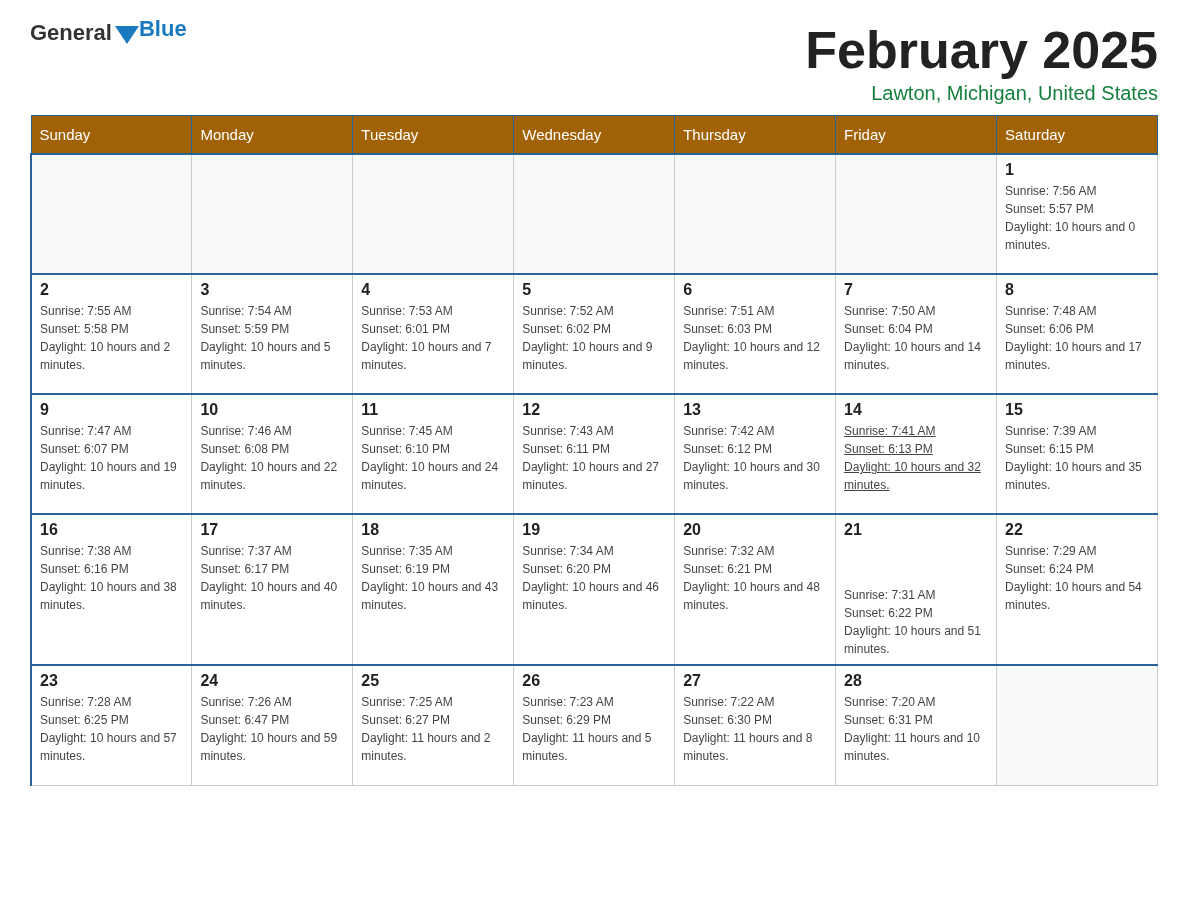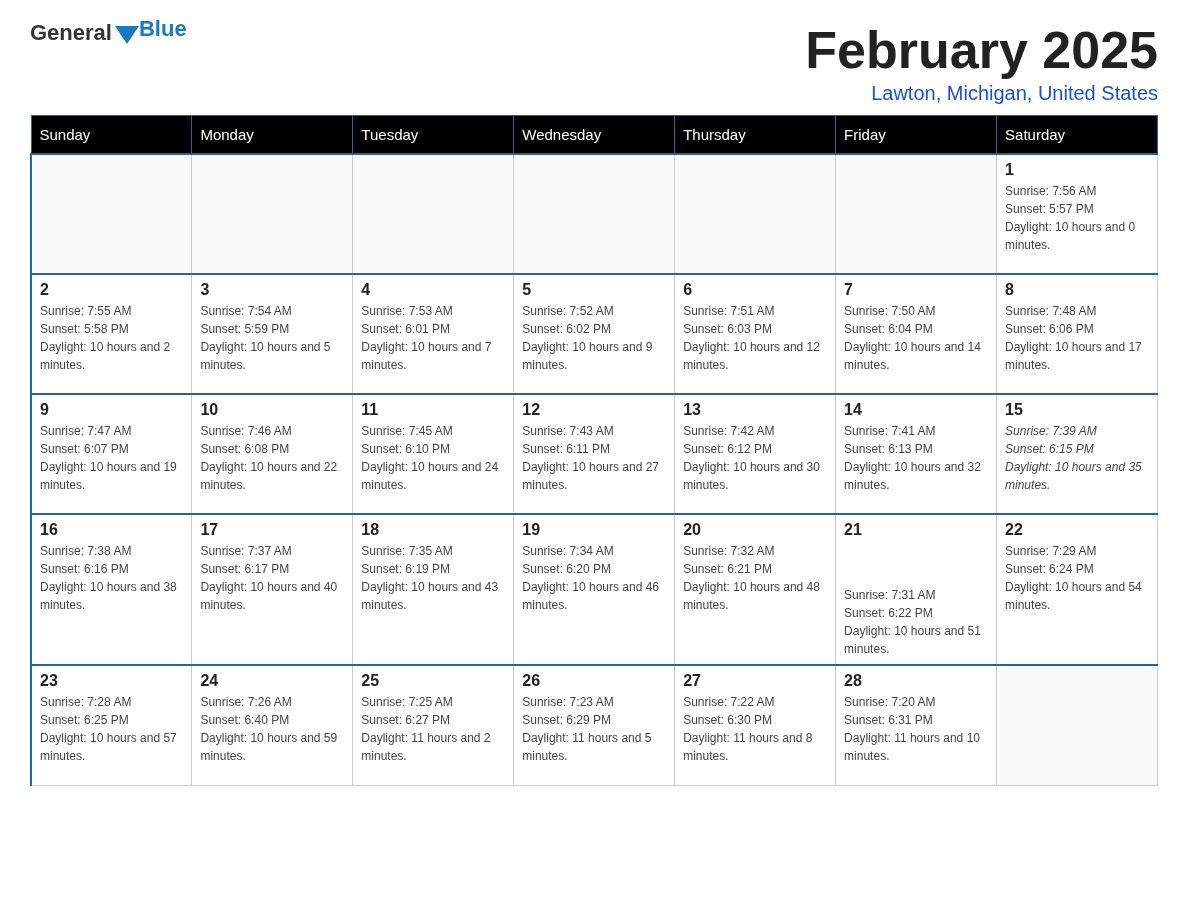--- a/index.html
+++ b/index.html
@@ -48,30 +48,30 @@
     .title-section {
       text-align: right;
     }
     .month-title {
       font-size: 52px;
       font-weight: bold;
       color: #222;
     }
     .location {
       font-size: 20px;
-      color: #1d4ed8;
+      color: #15803d;
       margin-top: 2px;
     }
     .calendar {
       width: 100%;
       border-collapse: collapse;
       margin-top: 10px;
     }
     .calendar thead tr th {
-      background-color: #000000;
+      background-color: #a16207;
       color: #fff;
       padding: 10px 8px;
       font-size: 15px;
       font-weight: normal;
       text-align: left;
       border: 1px solid #2a6496;
     }
     .calendar tbody tr td {
       vertical-align: top;
       border: 1px solid #ccc;
@@ -221,27 +221,27 @@
 Daylight: 10 hours and 27 minutes.</div>
         </td>
         <td>
           <span class="day-number">13</span>
           <div class="day-info" style="white-space: pre-line;">Sunrise: 7:42 AM
 Sunset: 6:12 PM
 Daylight: 10 hours and 30 minutes.</div>
         </td>
         <td>
           <span class="day-number">14</span>
-          <div class="day-info" style="white-space: pre-line;">Sunrise: 7:41 AM
+          <div class="day-info" style="white-space: pre-line; text-decoration: underline;">Sunrise: 7:41 AM
 Sunset: 6:13 PM
 Daylight: 10 hours and 32 minutes.</div>
         </td>
         <td>
           <span class="day-number">15</span>
-          <div class="day-info" style="white-space: pre-line; font-style: italic;">Sunrise: 7:39 AM
+          <div class="day-info" style="white-space: pre-line;">Sunrise: 7:39 AM
 Sunset: 6:15 PM
 Daylight: 10 hours and 35 minutes.</div>
         </td>
       </tr>
       <tr>
         <td>
           <span class="day-number">16</span>
           <div class="day-info" style="white-space: pre-line;">Sunrise: 7:38 AM
 Sunset: 6:16 PM
 Daylight: 10 hours and 38 minutes.</div>
@@ -286,21 +286,21 @@
       <tr class="last-row">
         <td>
           <span class="day-number">23</span>
           <div class="day-info" style="white-space: pre-line;">Sunrise: 7:28 AM
 Sunset: 6:25 PM
 Daylight: 10 hours and 57 minutes.</div>
         </td>
         <td>
           <span class="day-number">24</span>
           <div class="day-info" style="white-space: pre-line;">Sunrise: 7:26 AM
-Sunset: 6:40 PM
+Sunset: 6:47 PM
 Daylight: 10 hours and 59 minutes.</div>
         </td>
         <td>
           <span class="day-number">25</span>
           <div class="day-info" style="white-space: pre-line;">Sunrise: 7:25 AM
 Sunset: 6:27 PM
 Daylight: 11 hours and 2 minutes.</div>
         </td>
         <td>
           <span class="day-number">26</span>

